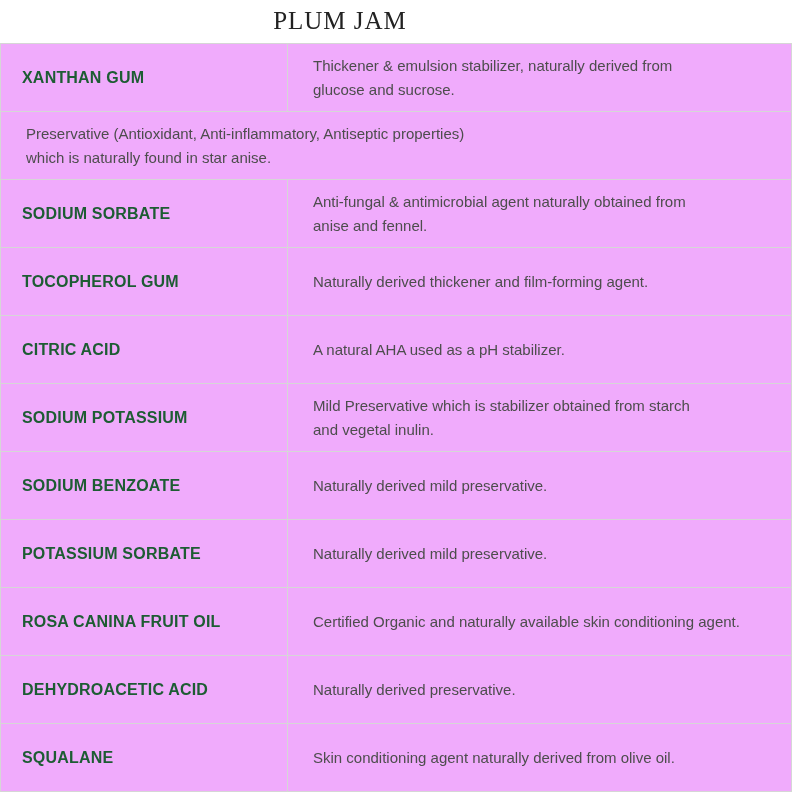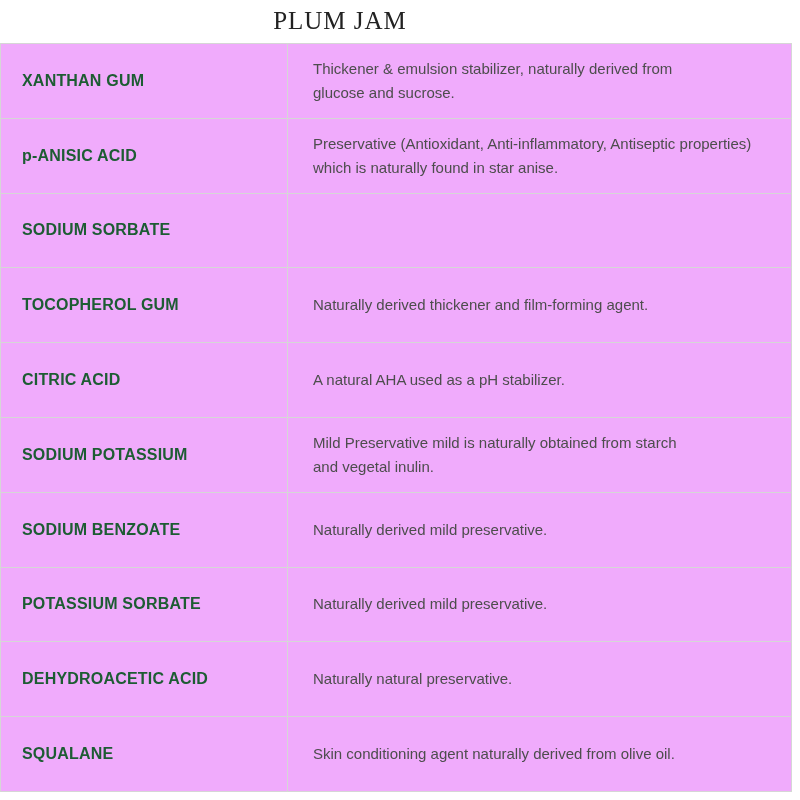--- a/index.html
+++ b/index.html
@@ -82,60 +82,65 @@
   <div class="page-title">PLUM JAM</div>
 
   <div class="ingredient-table">
   <div class="row">
     <div class="cell-name">XANTHAN GUM</div>
     <div class="cell-desc">Thickener &amp; emulsion stabilizer, naturally derived from
 glucose and sucrose.</div>
   </div>
 
   <div class="row">
-    <div class="cell-name">p-ANISIC ACID</div>
     <div class="cell-desc">Preservative (Antioxidant, Anti-inflammatory, Antiseptic properties)
 which is naturally found in star anise.</div>
   </div>
 
   <div class="row">
     <div class="cell-name">SODIUM SORBATE</div>
+    <div class="cell-desc">Anti-fungal &amp; antimicrobial agent naturally obtained from
+anise and fennel.</div>
   </div>
 
   <div class="row">
     <div class="cell-name">TOCOPHEROL GUM</div>
     <div class="cell-desc">Naturally derived thickener and film-forming agent.</div>
   </div>
 
 
   <div class="row">
     <div class="cell-name">CITRIC ACID</div>
     <div class="cell-desc">A natural AHA used as a pH stabilizer.</div>
   </div>
 
   <div class="row">
     <div class="cell-name">SODIUM POTASSIUM</div>
-    <div class="cell-desc">Mild Preservative mild is naturally obtained from starch
+    <div class="cell-desc">Mild Preservative which is stabilizer obtained from starch
 and vegetal inulin.</div>
   </div>
 
   <div class="row">
     <div class="cell-name">SODIUM BENZOATE</div>
     <div class="cell-desc">Naturally derived mild preservative.</div>
   </div>
 
   <div class="row">
     <div class="cell-name">POTASSIUM SORBATE</div>
     <div class="cell-desc">Naturally derived mild preservative.</div>
   </div>
 
+  <div class="row">
+    <div class="cell-name">ROSA CANINA FRUIT OIL</div>
+    <div class="cell-desc">Certified Organic and naturally available skin conditioning agent.</div>
+  </div>
 
   <div class="row">
     <div class="cell-name">DEHYDROACETIC ACID</div>
-    <div class="cell-desc">Naturally natural preservative.</div>
+    <div class="cell-desc">Naturally derived preservative.</div>
   </div>
 
   <div class="row">
     <div class="cell-name">SQUALANE</div>
     <div class="cell-desc">Skin conditioning agent naturally derived from olive oil.</div>
   </div>
 </div>
 </div>
 
 </body></html>

